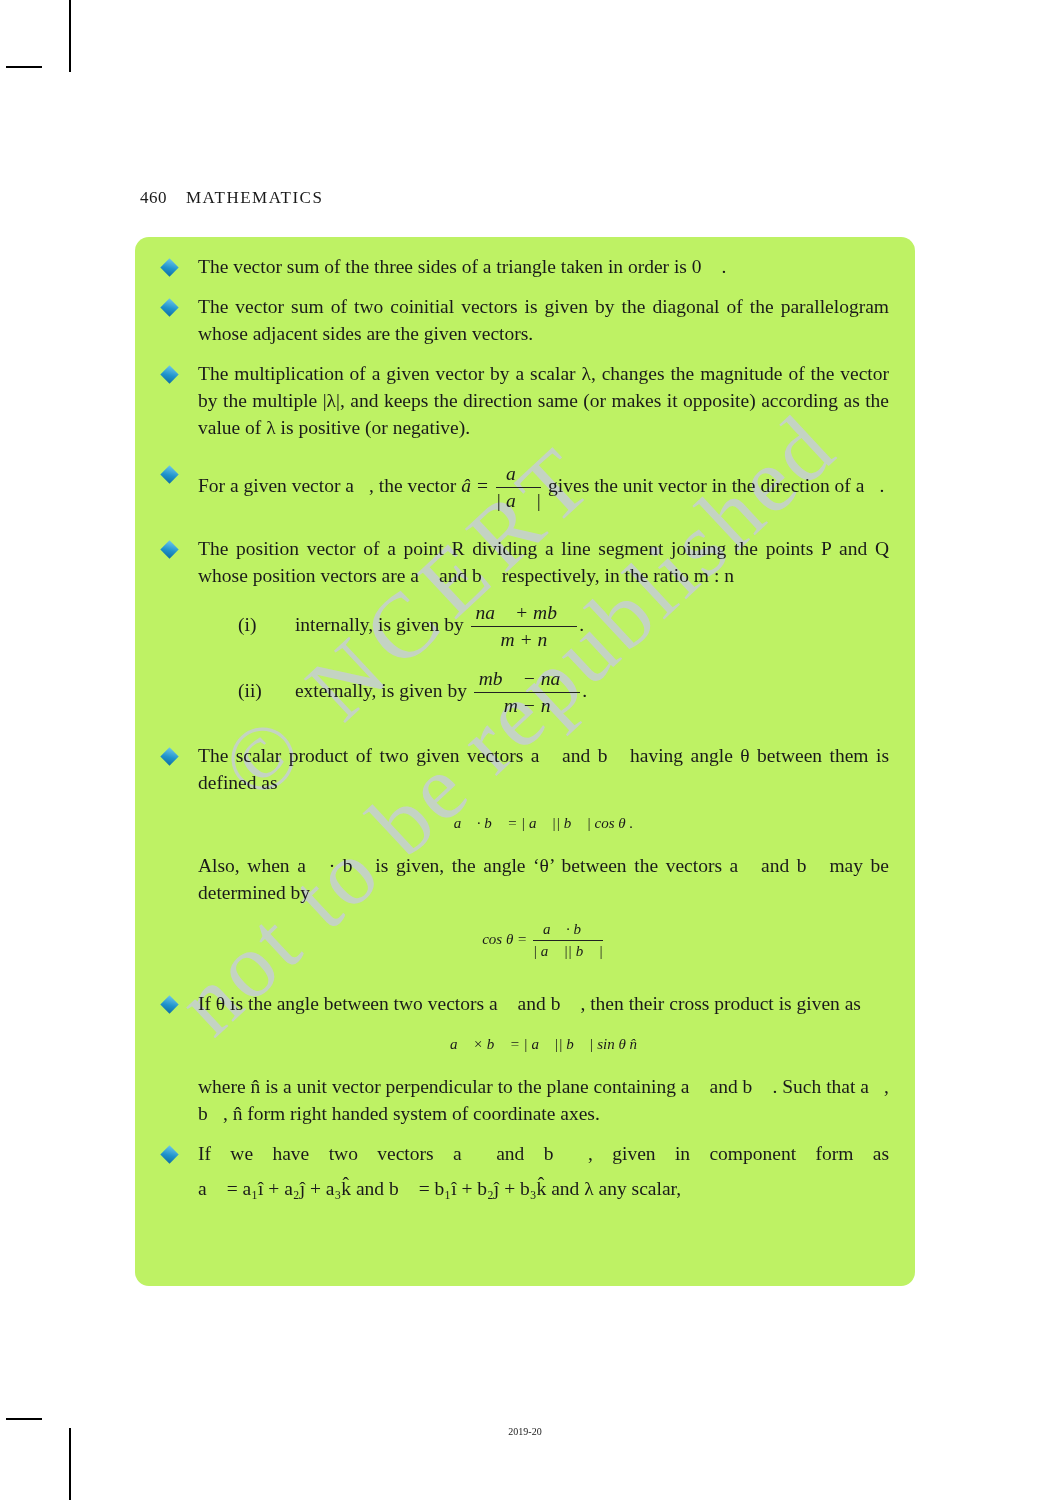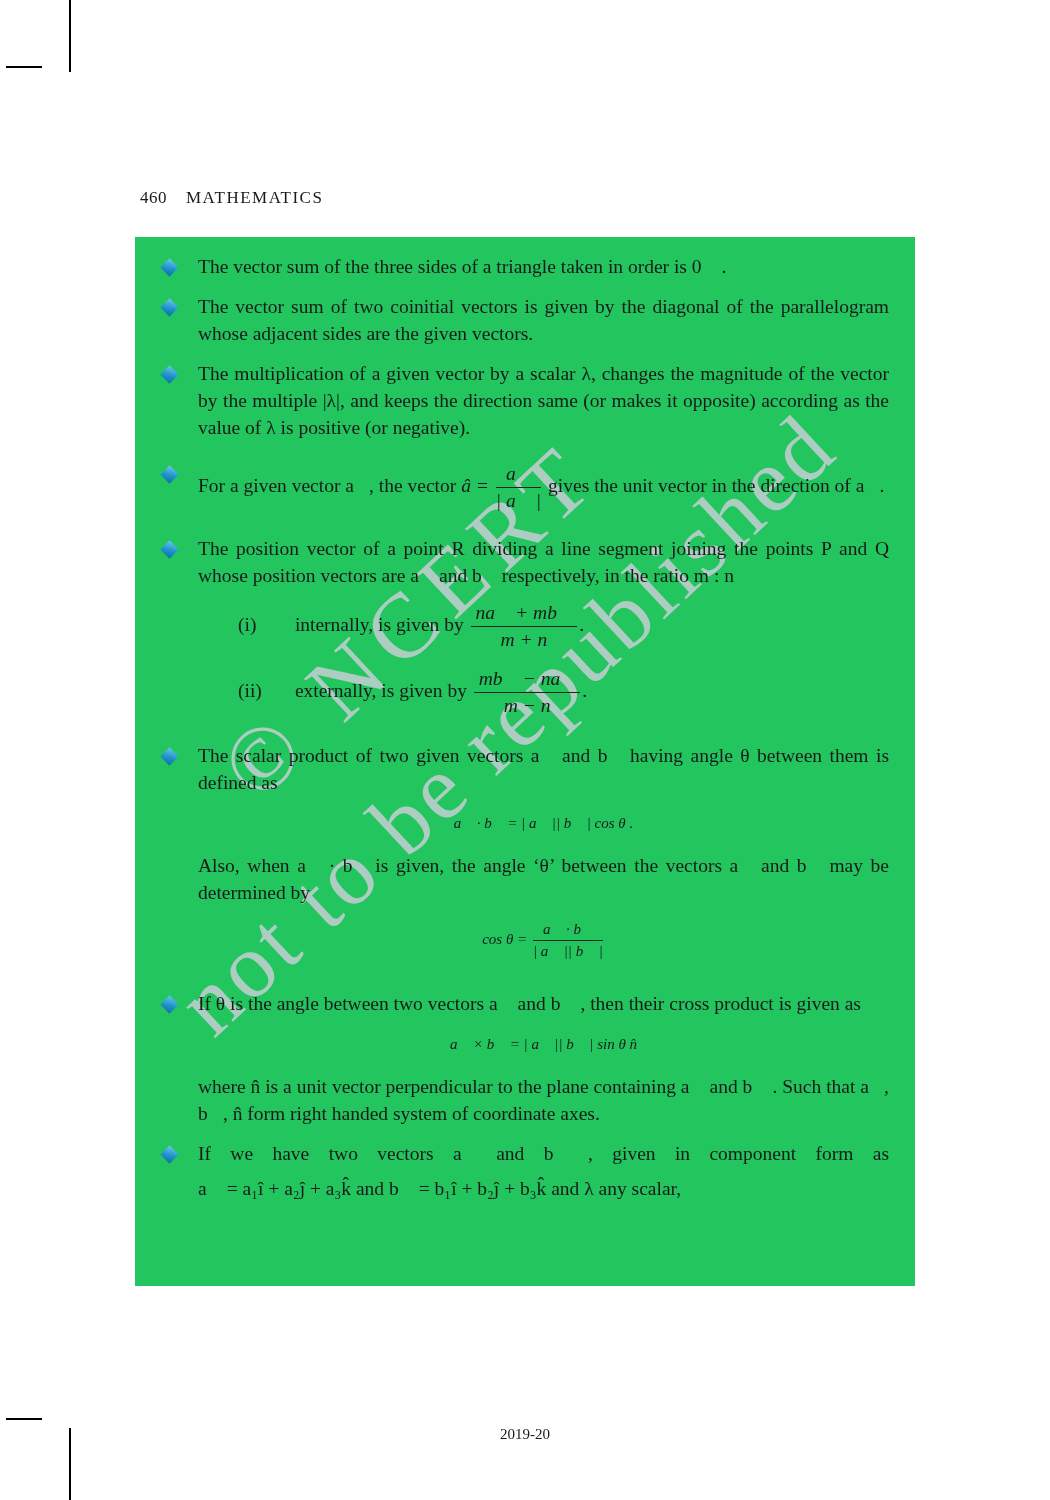--- a/index.html
+++ b/index.html
@@ -14,21 +14,22 @@
   .crop-tl-h { left:6px; top:66px; width:36px; height:2px; }
   .crop-bl-h { left:6px; top:1418px; width:36px; height:2px; }
   .crop-bl-v { left:69px; top:1428px; width:2px; height:72px; }
 
   .header { position:absolute; left:140px; top:188px; z-index:3; font-size:17px; letter-spacing:0.5px; }
   .header .pgnum { margin-right:19px; }
   .header .rhead { letter-spacing:1.5px; }
 
   .bluebox {
     position:absolute; left:135px; top:237px; width:780px; height:1049px;
-    background:#22c55e;
+    background:#bef264;
+    border-radius:14px;
   }
   .content { padding:16px 26px 0 28px; }
 
   .bullet { display:flex; margin-bottom:13px; position:relative; z-index:3; }
   .bullet.mb-lg { margin-bottom:19px;justify-content:space-between; }
   .diamond {
     flex:none; width:13px; height:13px; margin:8px 22px 0 0;
     background:linear-gradient(150deg,#6cc6ea 0%,#1f93cc 55%,#0f6fa3 100%);
     transform:rotate(45deg);
   }
@@ -51,21 +52,21 @@
 
   .watermark {
     position:absolute; left:30px; top:520px; width:1000px; height:460px;
     transform:rotate(-43deg); z-index:2; pointer-events:none;
     text-align:center; color:rgba(198,206,212,0.85);
     font-family:"Liberation Serif","DejaVu Serif",serif;
   }
   .wm-line1 { font-size:92px; letter-spacing:12px; margin-bottom:36px; }
   .wm-line2 { font-size:92px; letter-spacing:4px; white-space:nowrap; }
 
-  .footer { position:absolute; left:0; top:1426px; width:100%; text-align:center; font-size:15px; z-index:3; }
+  .footer { position:absolute; left:0; top:1426px; width:100%; text-align:center; font-size:10px; z-index:3; }
 </style>
 </head>
 <body>
 
 <div class="page">
 
   <div class="crop crop-tl-v"></div>
   <div class="crop crop-tl-h"></div>
   <div class="crop crop-bl-h"></div>
   <div class="crop crop-bl-v"></div>

